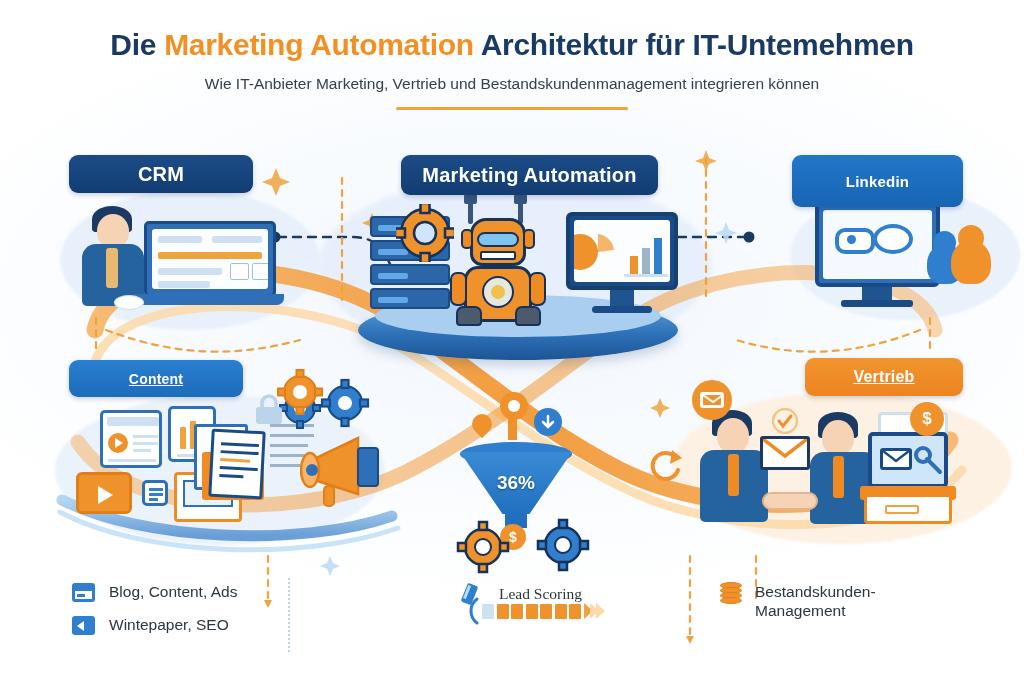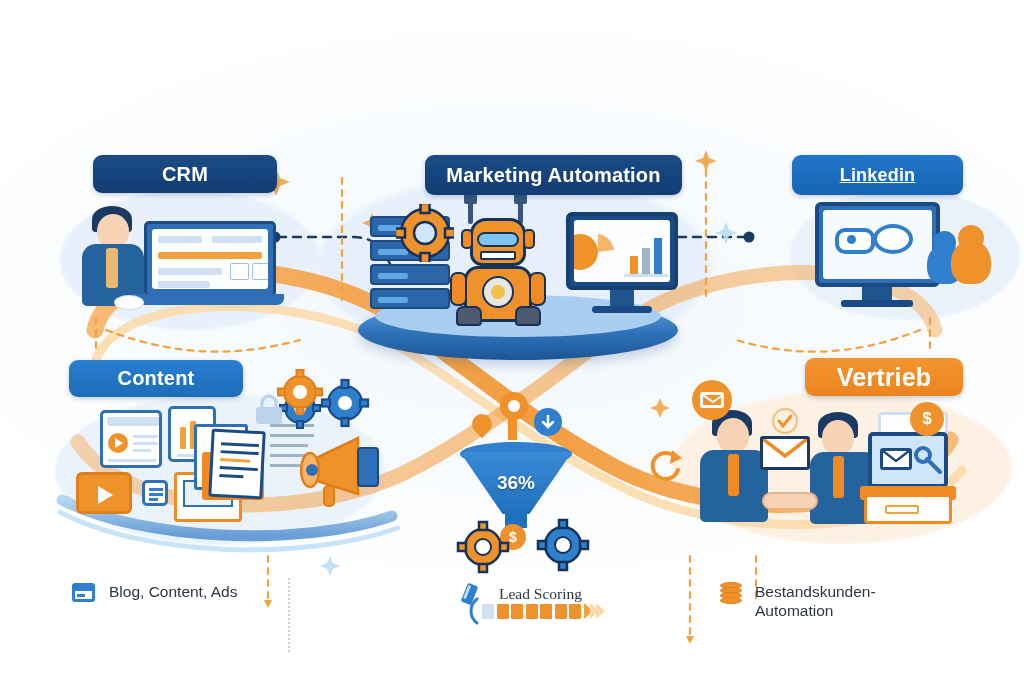--- a/index.html
+++ b/index.html
@@ -31,29 +31,29 @@
     margin:14px auto 0;width:232px;height:3px;border-radius:2px;
     background:#f0a23d;
   }
   
   .badge{
     position:absolute;display:flex;align-items:center;justify-content:center;
     color:#fff;font-weight:bold;border-radius:9px;
     box-shadow:0 2px 5px rgba(20,50,90,.22);
     letter-spacing:.2px;z-index:30;
   }
-  .badge.navy{background:linear-gradient(180deg,#1b4b86 0%,#123d73 100%);margin-left:24px;}
+  .badge.navy{background:linear-gradient(180deg,#1b4b86 0%,#123d73 100%);}
   .badge.blue{background:linear-gradient(180deg,#2276c9 0%,#1765b4 100%);}
   .badge.blue2{background:linear-gradient(180deg,#2a7fd0 0%,#1c6cba 100%);}
   .badge.orange{background:linear-gradient(180deg,#f2952f 0%,#ec8420 100%);}
   #badge-crm{left:69px;top:155px;width:184px;height:38px;font-size:20px;}
   #badge-ma{left:401px;top:155px;width:257px;height:40px;font-size:20px;}
-  #badge-li{left:792px;top:155px;width:171px;height:40px;font-size:18px;text-decoration:underline;}
-  #badge-content{left:69px;top:360px;width:174px;height:37px;font-size:20px;}
-  #badge-vertrieb{left:805px;top:358px;width:158px;height:38px;font-size:25px;}
+  #badge-li{left:792px;top:155px;width:171px;height:52px;font-size:15px;}
+  #badge-content{left:69px;top:360px;width:174px;height:37px;font-size:14px;text-decoration:underline;}
+  #badge-vertrieb{left:805px;top:358px;width:158px;height:38px;font-size:16px;text-decoration:underline;}
 
   
   .blob{position:absolute;border-radius:50%;z-index:1;}
   .blob.b1{left:60px;top:190px;width:260px;height:140px;background:#e8f1fb;filter:blur(1px);}
   .blob.b2{left:790px;top:190px;width:230px;height:130px;background:#e9f1fb;filter:blur(1px);}
   .blob.b3{left:55px;top:395px;width:330px;height:150px;background:#eaf2fc;filter:blur(1px);}
   .blob.b4{left:672px;top:392px;width:340px;height:152px;background:#fdf1e3;filter:blur(1px);}
   .blob.center{left:318px;top:176px;width:394px;height:180px;background:#e4eefb;filter:blur(2px);opacity:.85;}
 
   
@@ -149,20 +149,25 @@
   .score .seg.pale{background:#cfe0f2;}
   .score .chev{width:0;height:0;border-style:solid;border-width:8px 0 8px 9px;border-color:transparent transparent transparent #f0a23d;margin-right:-3px;}
   .score .chev.l{border-color:transparent transparent transparent #fbd9a8;}
   .divider{position:absolute;border-left:2px dotted #bdd4ea;z-index:20;}
 </style>
 </head>
 <body>
 
 <div id="canvas">
 
+  <div class="header">
+    <h1 class="title"><span>Die </span><span class="accent">Marketing Automation</span><span> Architektur für IT-Untemehmen</span></h1>
+    <p class="subtitle">Wie IT-Anbieter Marketing, Vertrieb und Bestandskundenmanagement integrieren können</p>
+    <div class="title-rule"></div>
+  </div>
 
   <div class="blob b1"></div>
   <div class="blob b2"></div>
   <div class="blob b3"></div>
   <div class="blob b4"></div>
   <div class="blob center"></div>
 
   <svg class="ribbon" viewBox="0 0 1024 683">
     <defs>
       <linearGradient id="og" x1="0" y1="0" x2="1" y2="0">
@@ -532,20 +537,26 @@
 
   <div class="divider" style="left:288px;top:578px;height:74px;"></div>
 
   <div class="legend" id="legend-content">
     <div class="legitem">
       <span class="legicon">
           <span class="ic-window"></span>
         </span>
       <span class="legtext">Blog, Content, Ads</span>
     </div>
+    <div class="legitem">
+      <span class="legicon">
+          <span class="ic-slide"></span>
+        </span>
+      <span class="legtext">Wintepaper, SEO</span>
+    </div>
   </div>
 
 
   <div class="score">
     <svg width="14" height="28" style="margin-right:2px;">
       <path d="M11,2 C3,8 3,20 11,26" fill="none" stroke="#2f7fce" stroke-width="3" stroke-linecap="round"></path>
     </svg>
     <span class="seg pale"></span>
     <span class="seg"></span>
       <span class="seg"></span>
@@ -571,17 +582,17 @@
     <div class="legitem">
       <span class="legicon">
         <span class="ic-db">
           <span class="dbring" style="top:0;"></span>
           <span class="dbring" style="top:5px;"></span>
           <span class="dbring" style="top:10px;"></span>
           <span class="dbring" style="top:15px;"></span>
         </span>
       </span>
       <span class="legtext">Bestandskunden-
-Automation</span>
+Management</span>
     </div>
   </div>
 
 </div>
 
 </body></html>

